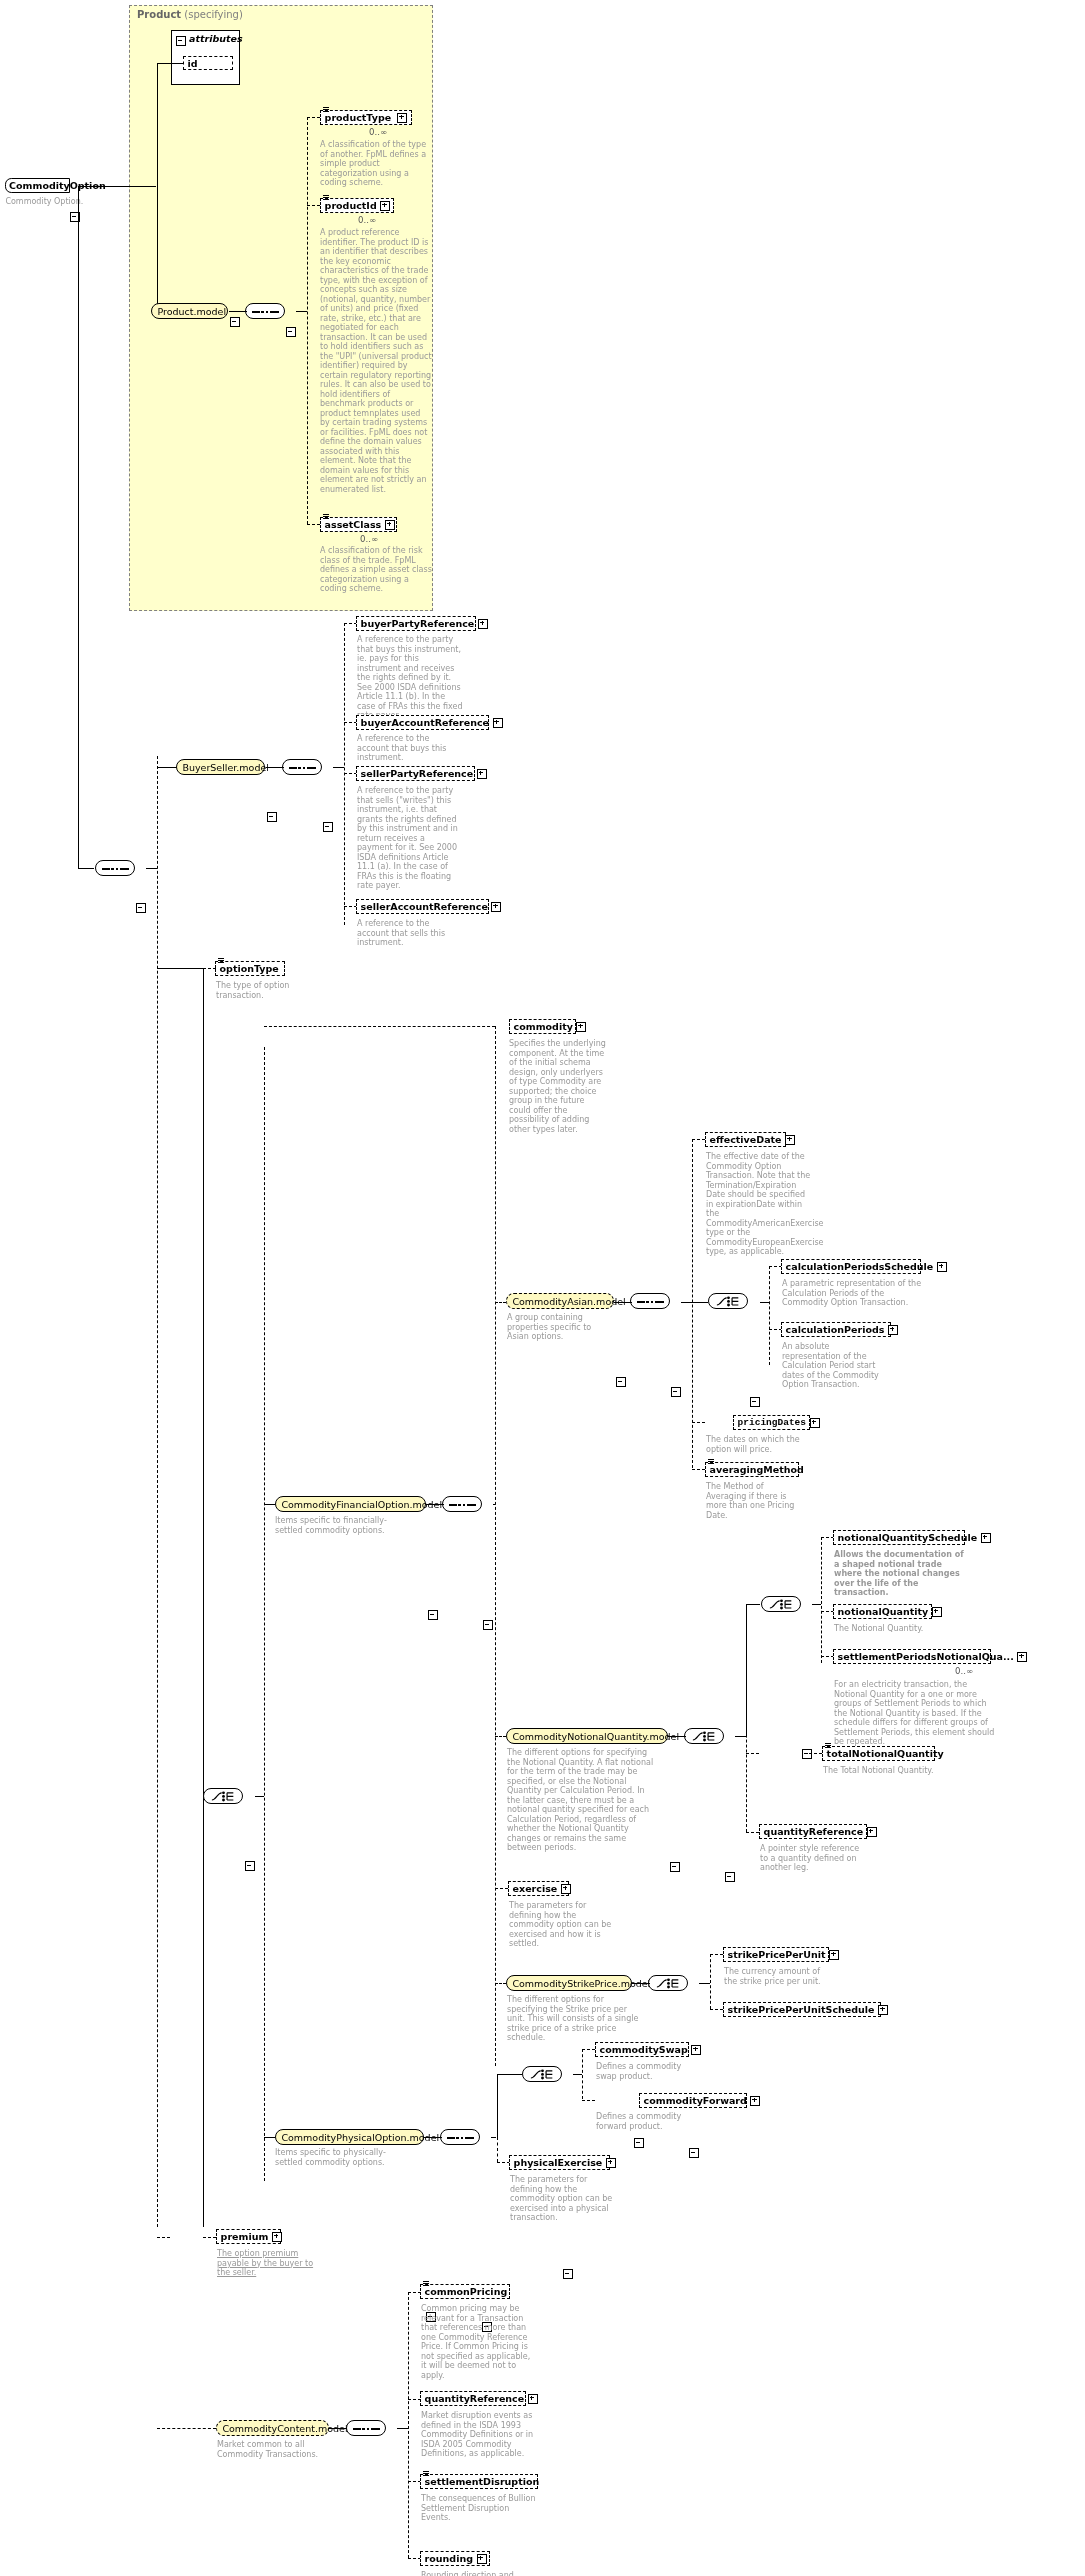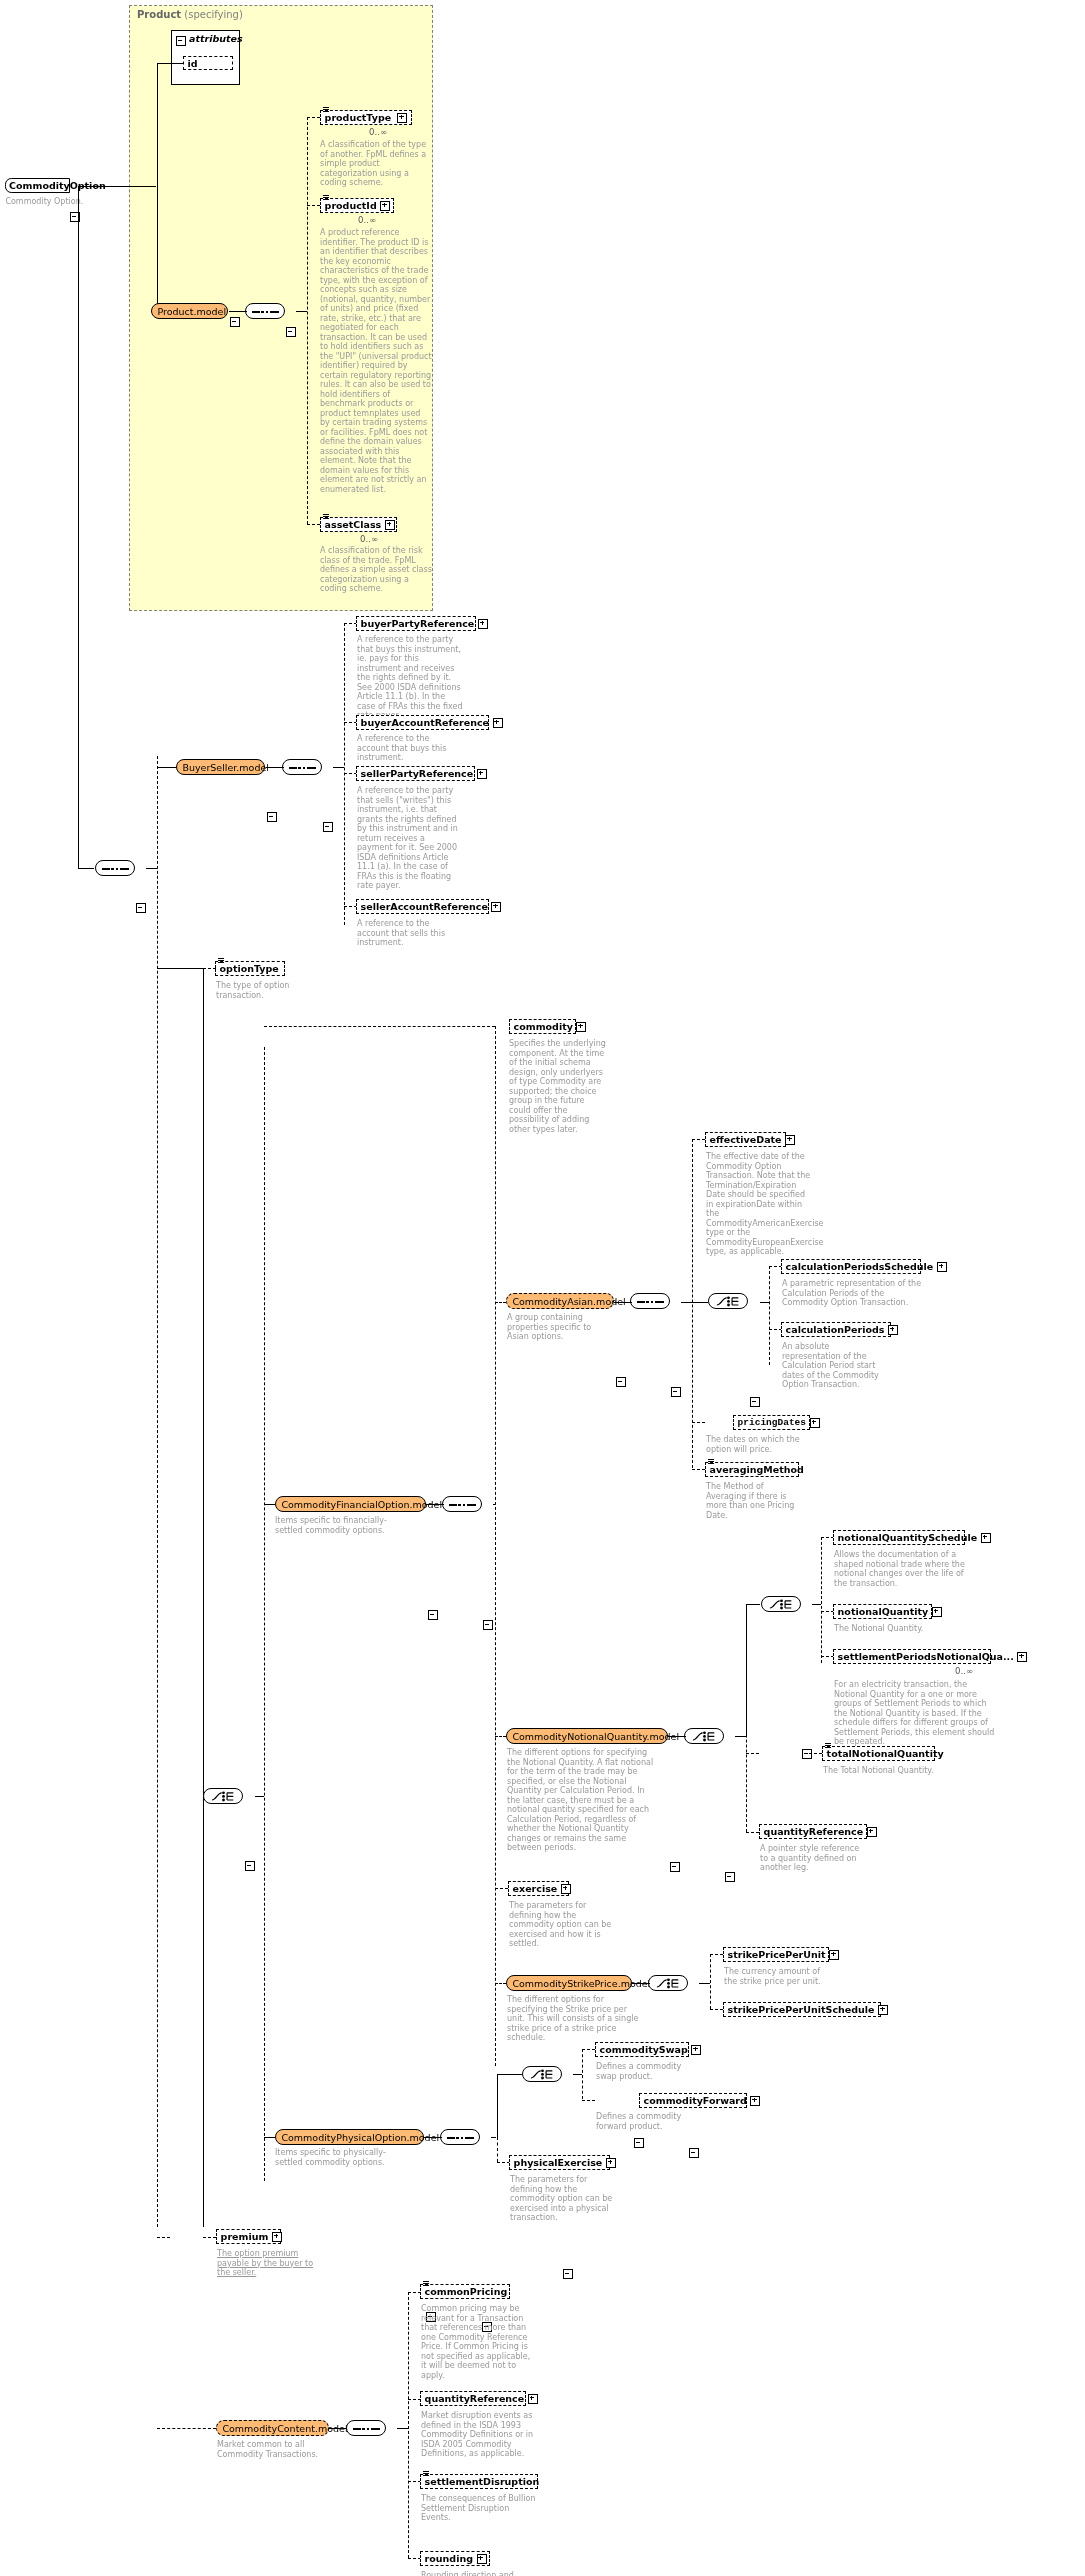--- a/index.html
+++ b/index.html
@@ -74,21 +74,21 @@
   
   .typemark{
     position:absolute;left:1.8px;top:-3.6px;width:6.3px;height:4.5px;
   }
   .typemark i{display:block;height:0.9px;background:#000;margin-bottom:0.9px;}
 
   
   .model{
     position:absolute;
     box-sizing:border-box;
-    background:#fdba74;
+    background:#fef9c3;
     border:0.9px solid #000;
     border-radius:8px;
     height:16px;
     display:flex;align-items:center;
     padding:0 5.4px;
     font-size:9.5px;
     color:#000;
     white-space:nowrap;
   }
   .model.dashed{border:0.9px dashed #000;}
@@ -461,21 +461,21 @@
   </div>
   <div class="exp" style="left:802px;top:1599px;margin-left:0;"></div>
   <div class="h abs" style="left:812px;top:1604px;width:9px;"></div>
   <div class="vd" style="left:821px;top:1537px;height:126px;"></div>
 
   <div class="hd" style="left:821px;top:1537px;width:12.6px;"></div>
   <div class="node dashed shadow" style="left:833px;top:1530px;width:132px;">
     <span class="nm">notionalQuantitySchedule</span>
     <span class="exp plus"></span>
   </div>
-  <div class="ann" style="left:834px;top:1550px;width:137px;">Allows the documentation of a shaped notional trade where the notional changes over the life of the transaction.</div>
+  <div class="ann" style="left:834px;top:1550px;width:137px;font-weight:bold;">Allows the documentation of a shaped notional trade where the notional changes over the life of the transaction.</div>
 
   <div class="hd" style="left:821px;top:1611px;width:12.6px;"></div>
   <div class="node dashed shadow" style="left:833px;top:1604px;width:99px;">
     <span class="nm">notionalQuantity</span>
     <span class="exp plus"></span>
   </div>
   <div class="ann" style="left:834px;top:1624px;width:117px;">The Notional Quantity.</div>
 
   <div class="hd" style="left:821px;top:1656px;width:12.6px;"></div>
   <div class="node dashed shadow" style="left:833px;top:1649px;width:158px;">

